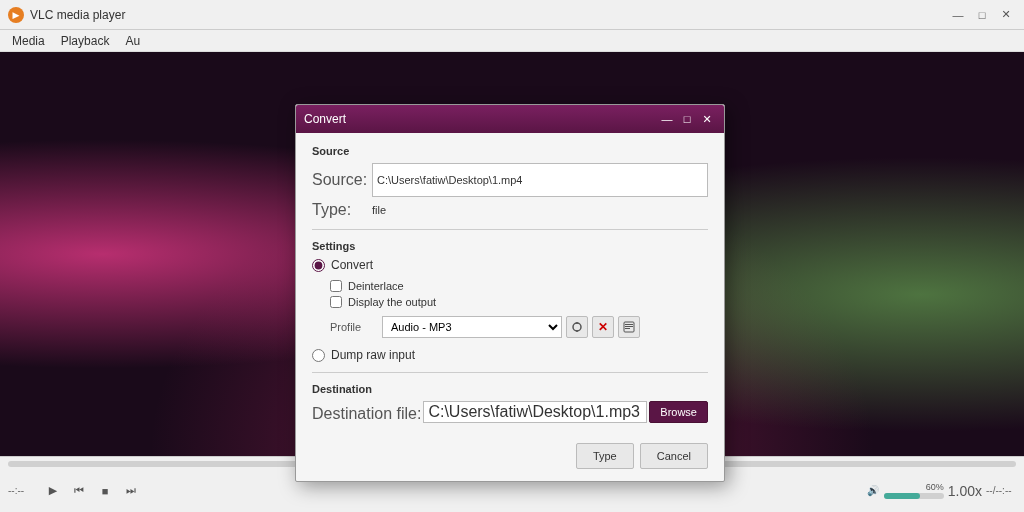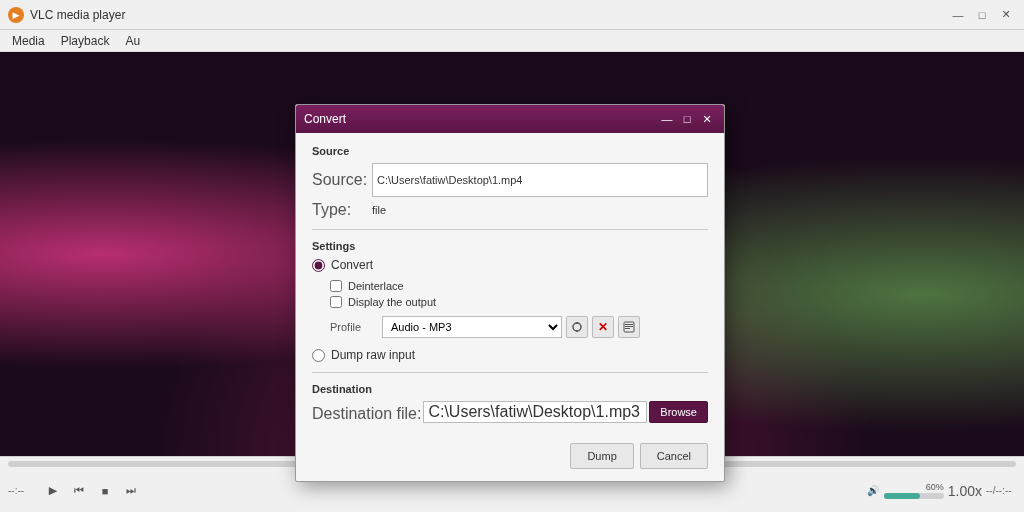--- a/index.html
+++ b/index.html
@@ -523,21 +523,21 @@
           <div class="dest-row">
             <span class="field-label">Destination file:</span>
             <input type="text" class="dest-input" value="C:\Users\fatiw\Desktop\1.mp3" style="">
             <button class="browse-btn">Browse</button>
           </div>
         </div>
 
       </div>
 
       <div class="dialog-footer">
-        <button class="footer-btn primary">Dump</button>
+        <button class="footer-btn primary">Type</button>
         <button class="footer-btn">Cancel</button>
       </div>
 
     </div>
 
   </div>
 
   <div class="vlc-toolbar-bottom">
     <div class="vlc-progress">
       <div class="vlc-progress-fill"></div>

